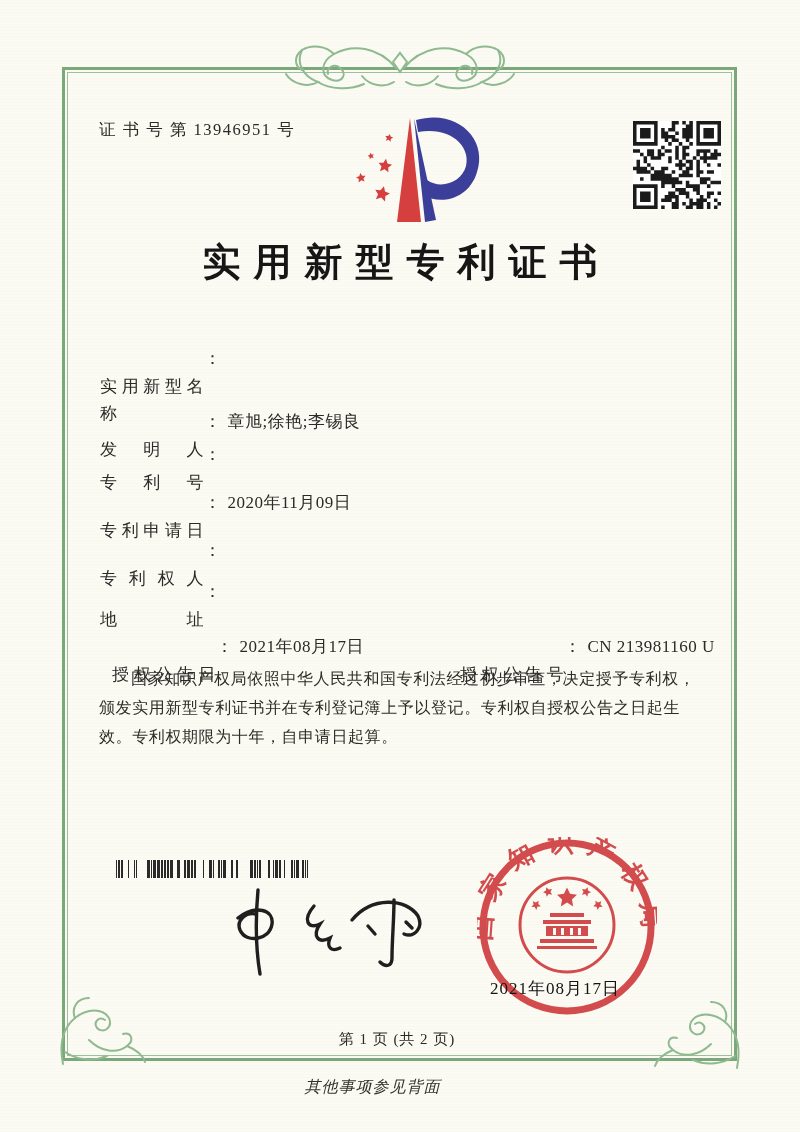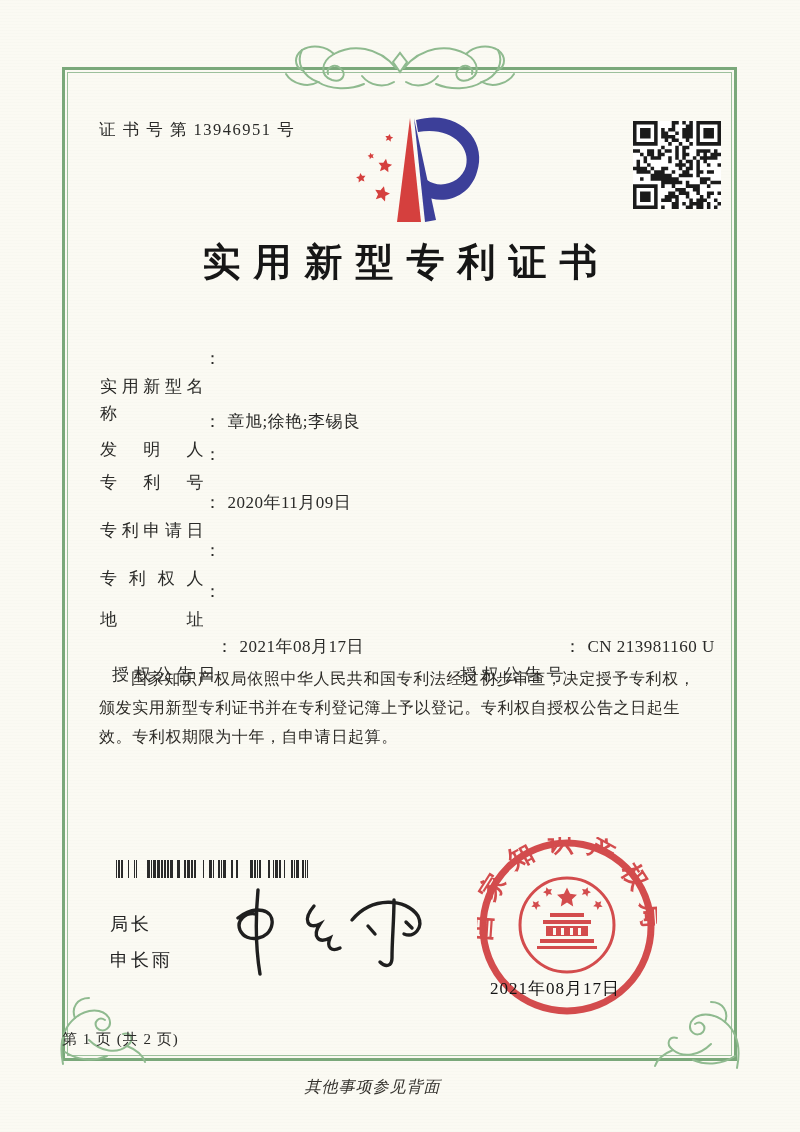--- a/index.html
+++ b/index.html
@@ -27,21 +27,21 @@
   .paras{position:absolute;left:99px;top:664px;width:603px;font-size:16px;
     line-height:29px;color:#2e2c28;}
   .paras p{margin:0;text-indent:2em;letter-spacing:.6px;}
   .barcode{position:absolute;left:112px;top:860px;}
   .signoff{position:absolute;left:110px;top:912px;
     font-family:"Liberation Sans","DejaVu Sans",sans-serif;font-size:18px;color:#222;}
   .signoff div{margin-bottom:12px;letter-spacing:3px;}
   .signature{position:absolute;left:222px;top:878px;}
   .seal{position:absolute;left:477px;top:837px;}
   .seal-date{position:absolute;left:490px;top:977px;font-size:17px;letter-spacing:1px;color:#141414;}
-  .page-no{position:absolute;left:62px;top:1030px;width:670px;font-size:15px;letter-spacing:1px;}
+  .page-no{position:absolute;left:62px;top:1030px;width:670px;text-align:center;font-size:15px;letter-spacing:1px;}
   .back-note{position:absolute;left:0;top:1077px;width:745px;text-align:center;
     font-size:16px;font-style:italic;letter-spacing:1px;color:#33312c;}
   .orn-top{position:absolute;left:266px;top:36px;}
   .orn-bl{position:absolute;left:53px;top:996px;}
   .orn-br{position:absolute;left:653px;top:1000px;transform:scaleX(-1);}
   svg{display:block;}
 </style>
 </head>
 <body>
 
@@ -193,24 +193,20 @@
       <rect x="167" y="0" width="2" height="18" fill="#2a2a2a"></rect>
       <rect x="172" y="0" width="1" height="18" fill="#2a2a2a"></rect>
       <rect x="179" y="0" width="2" height="18" fill="#2a2a2a"></rect>
       <rect x="182" y="0" width="1" height="18" fill="#2a2a2a"></rect>
       <rect x="184" y="0" width="3" height="18" fill="#2a2a2a"></rect>
       <rect x="190" y="0" width="2" height="18" fill="#2a2a2a"></rect>
       <rect x="193" y="0" width="1" height="18" fill="#2a2a2a"></rect>
       <rect x="195" y="0" width="1" height="18" fill="#2a2a2a"></rect>
     </svg>
 
-  <div class="signoff">
-    <div>局长</div>
-    <div>申长雨</div>
-  </div>
 
   <svg class="signature" width="215" height="105" viewBox="0 0 215 105">
     <g stroke="#1f1f1f" stroke-width="3.4" fill="none" stroke-linecap="round">
       <path d="M36,12 C33,45 34,72 38,96"></path>
       <path d="M16,40 C34,26 52,32 50,46 C48,62 24,66 18,52 C14,42 24,34 34,36"></path>
       <path d="M92,28 C80,42 86,52 98,46 C90,58 96,66 108,60 C104,70 110,74 118,70"></path>
       <path d="M130,42 C150,18 184,20 196,38 C202,50 192,60 182,56"></path>
       <path d="M172,22 C172,42 170,62 170,80 C170,88 164,90 158,84"></path>
       <path d="M146,48 L153,56"></path>
       <path d="M184,44 L190,50"></path>

